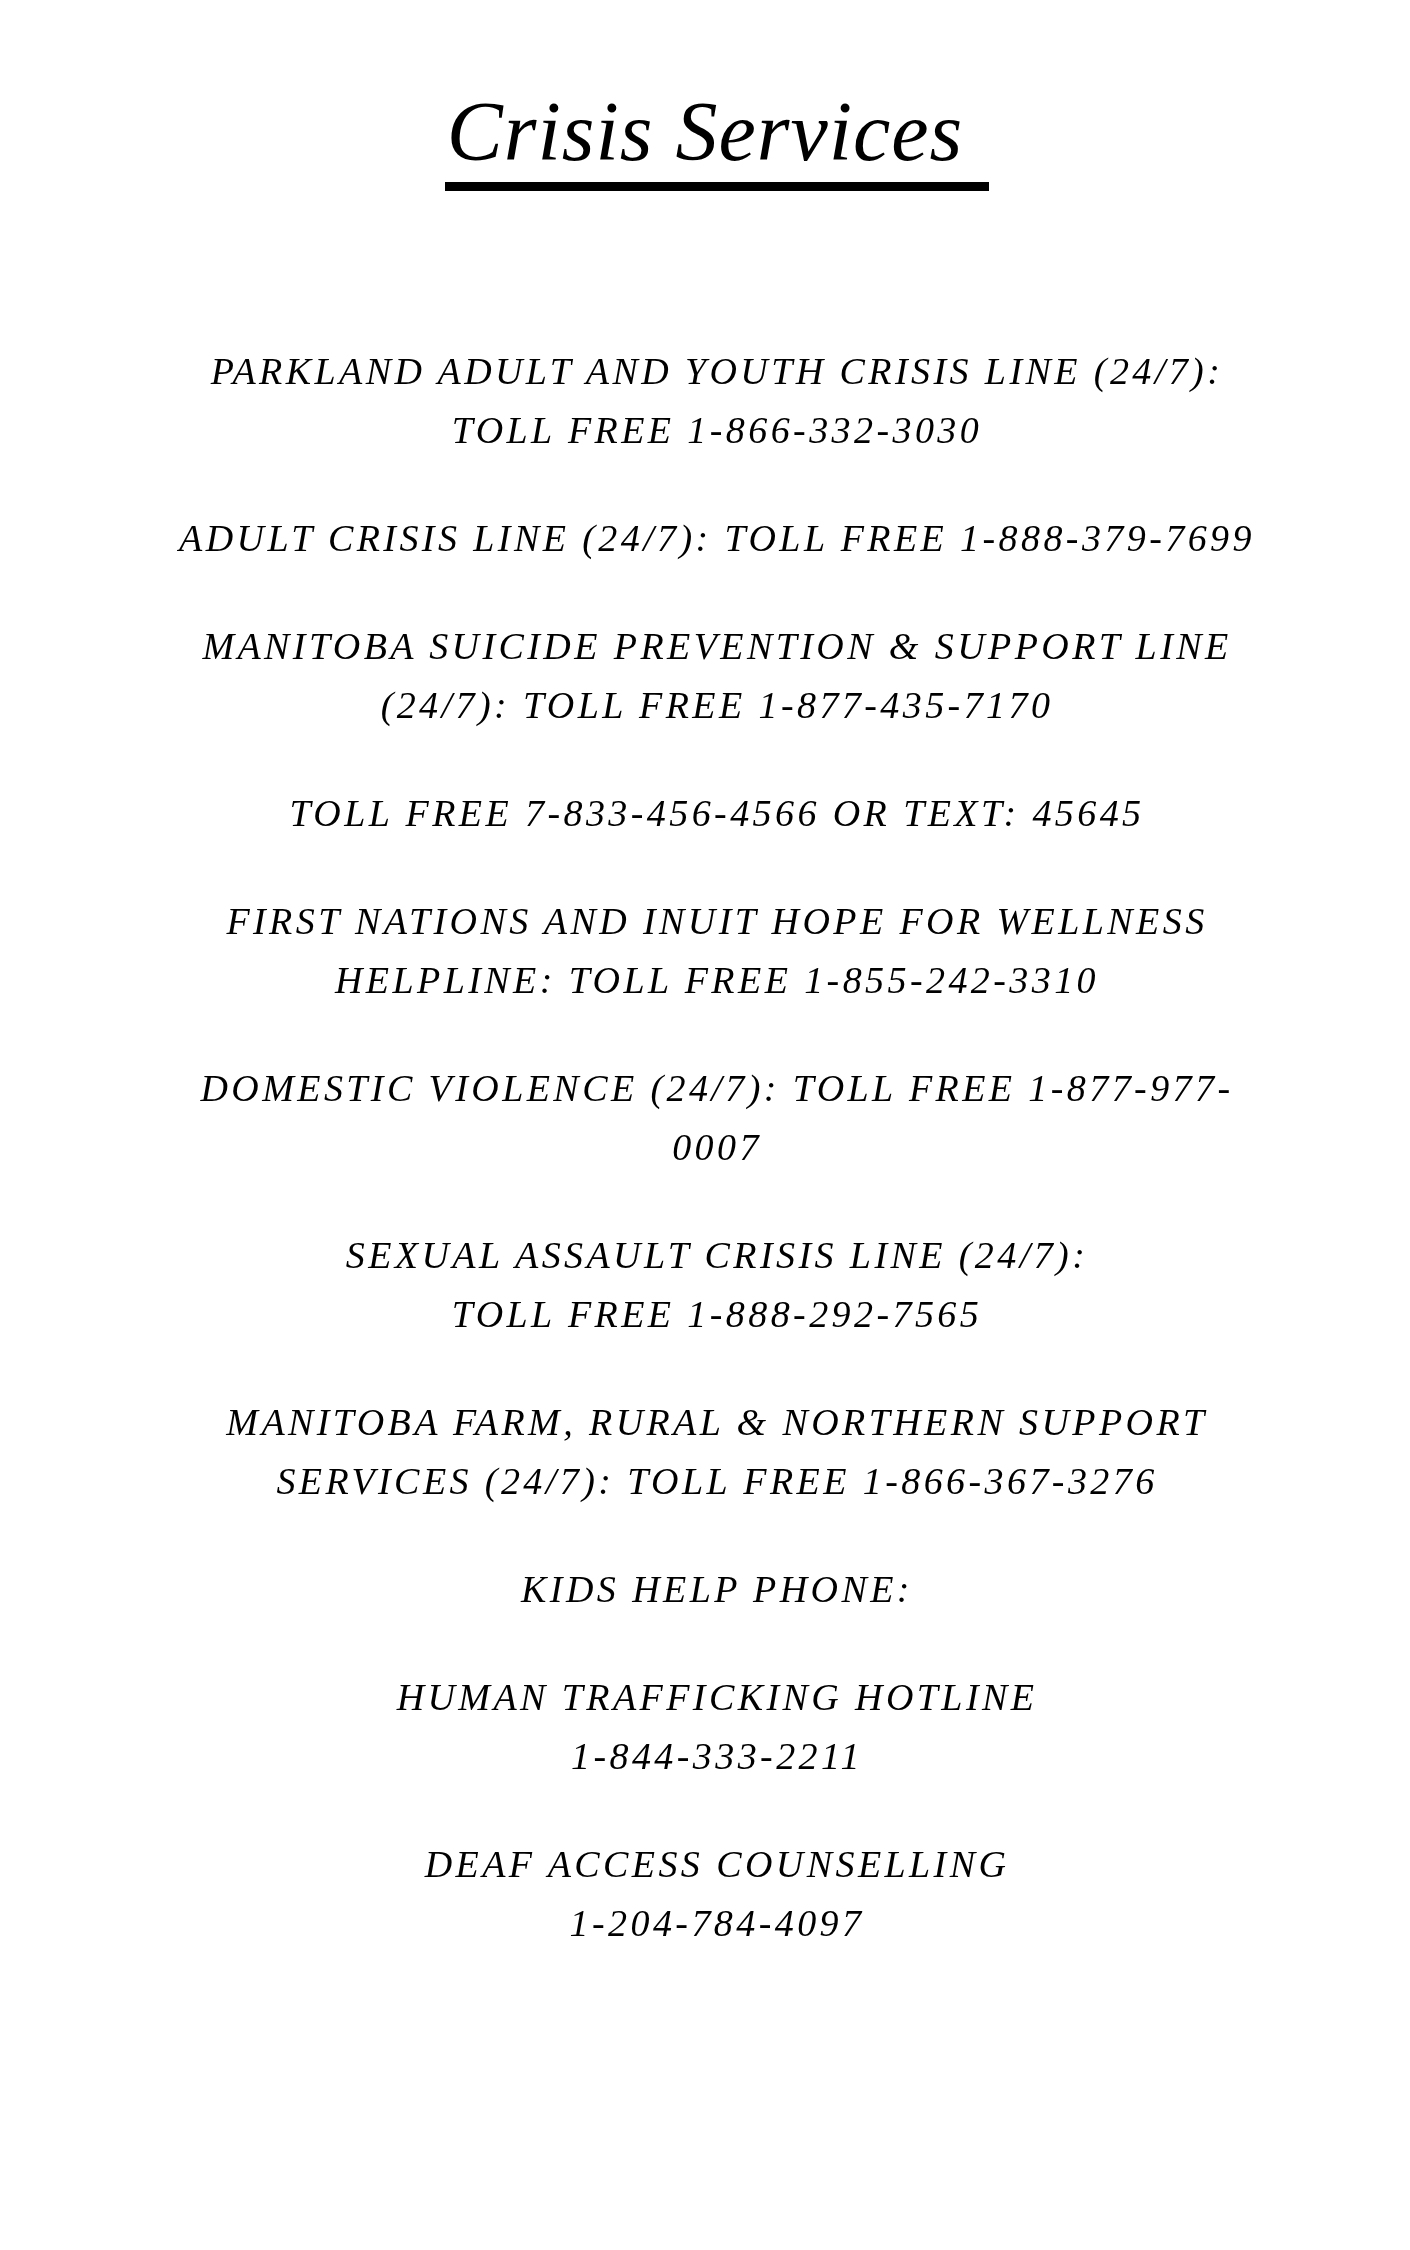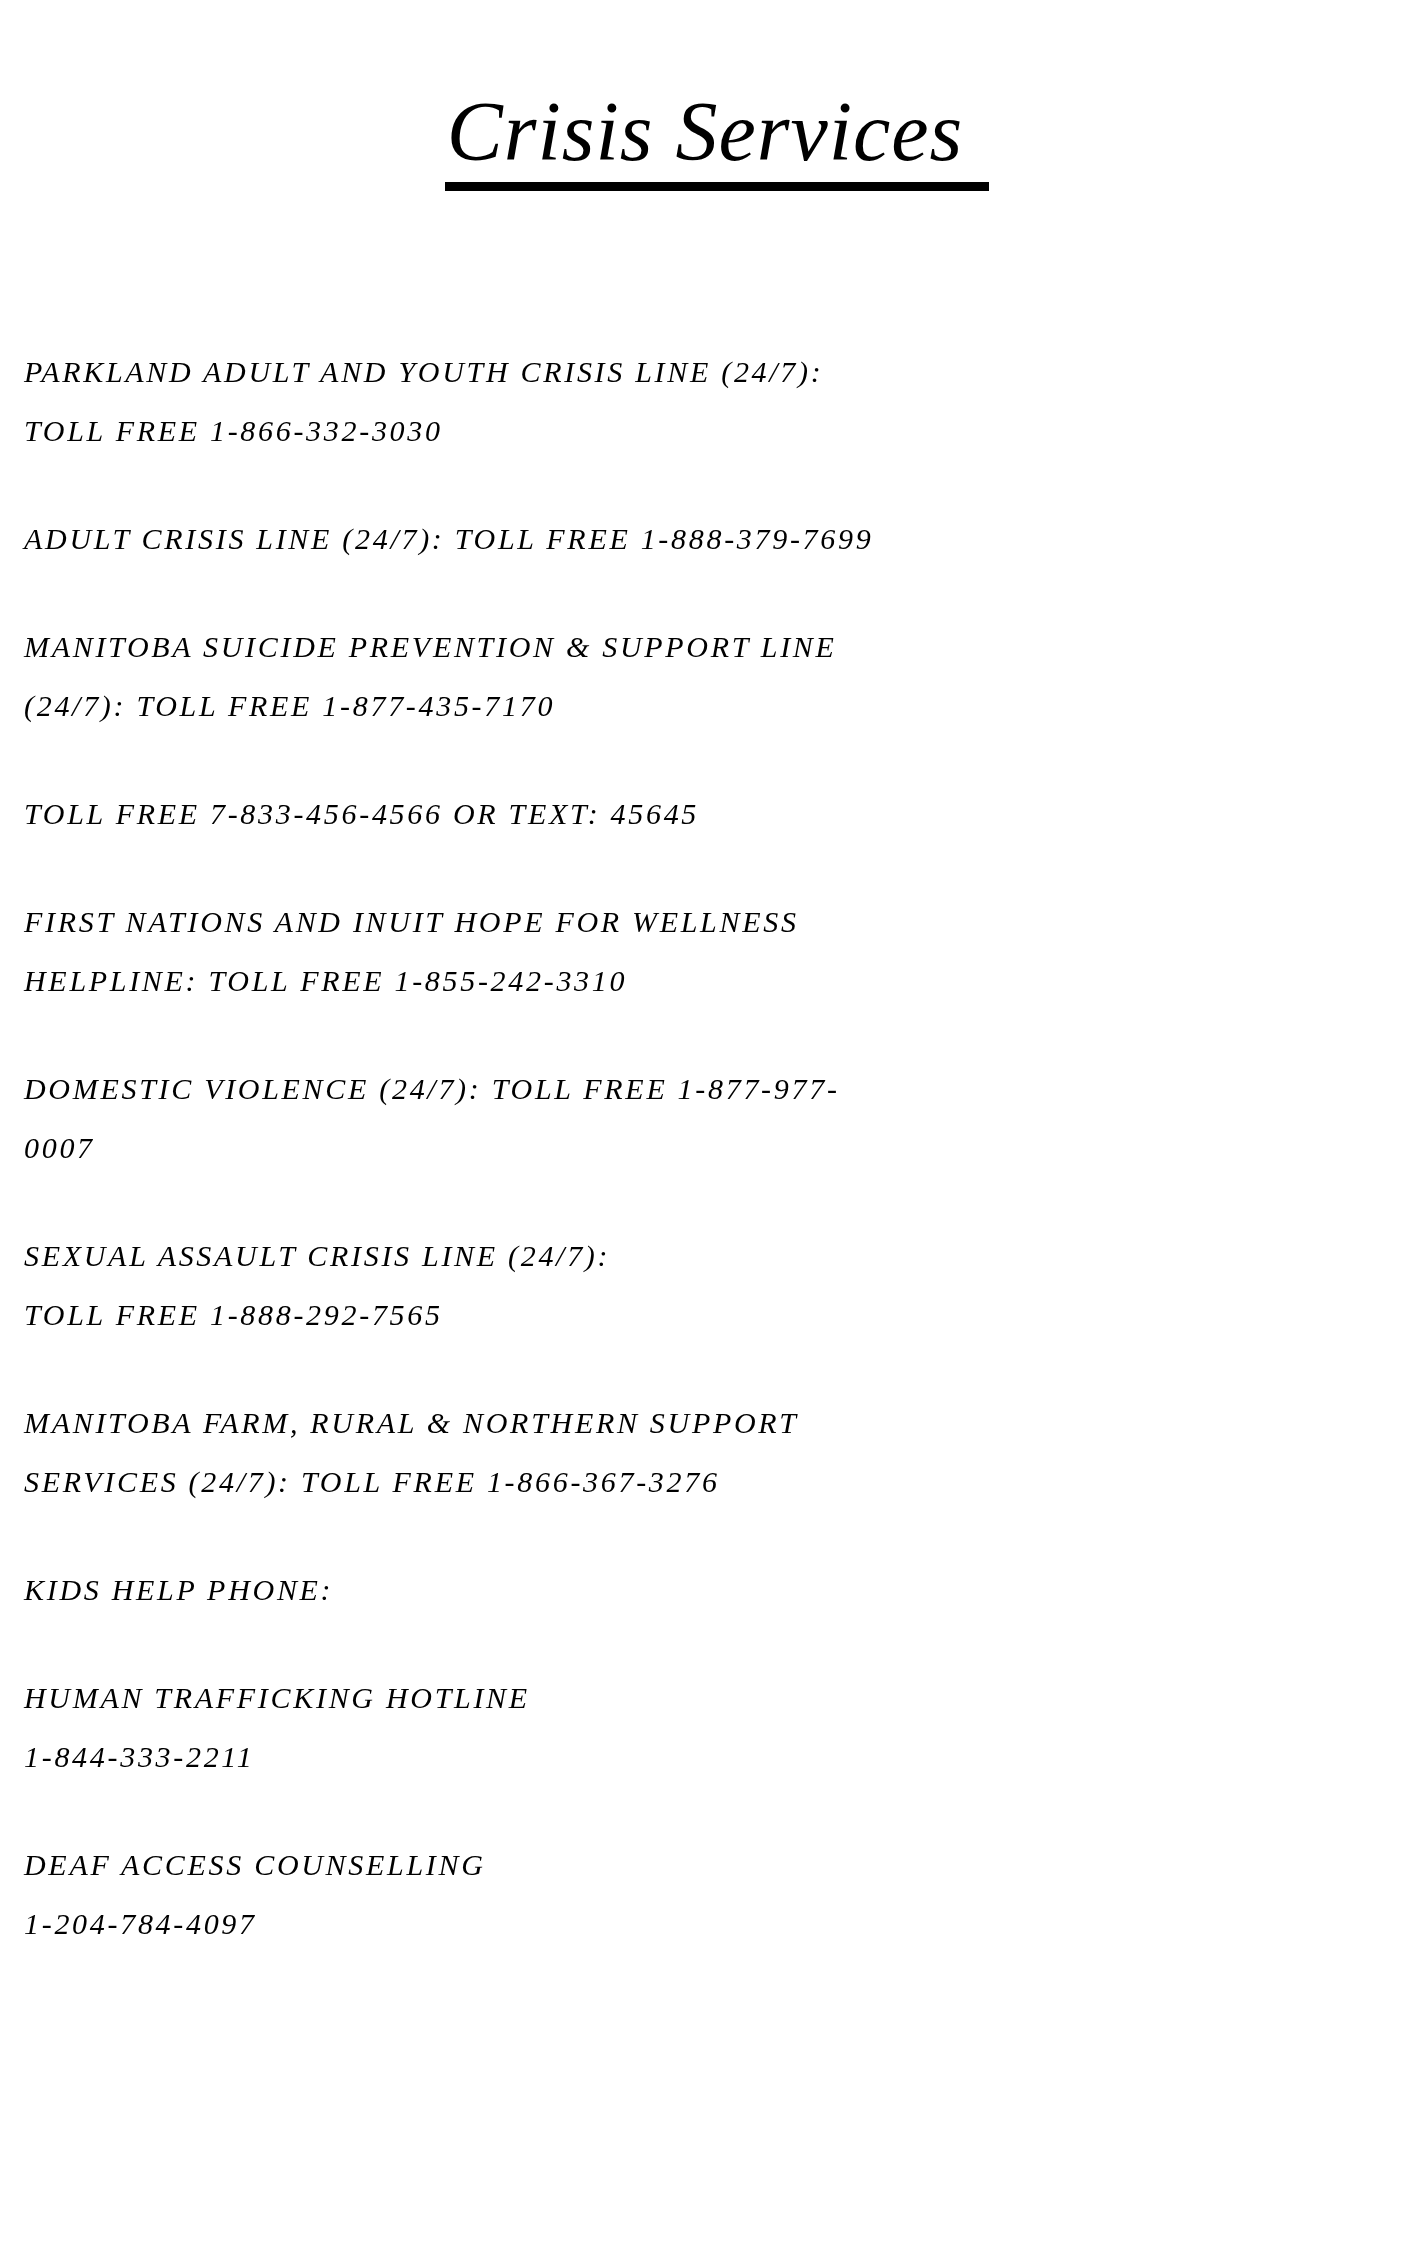--- a/index.html
+++ b/index.html
@@ -40,21 +40,22 @@
 
   .services {
     margin-top: 149px;
   }
 
   .service {
     margin-bottom: 53px;
   }
 
   .service-line {
-    font-size: 30px;
+    text-align: center;
+    font-size: 38px;
     line-height: 55px;
     letter-spacing: 0.09em;
     white-space: nowrap;
   }
 </style>
 </head>
 <body>
 
 <div class="page">
 

